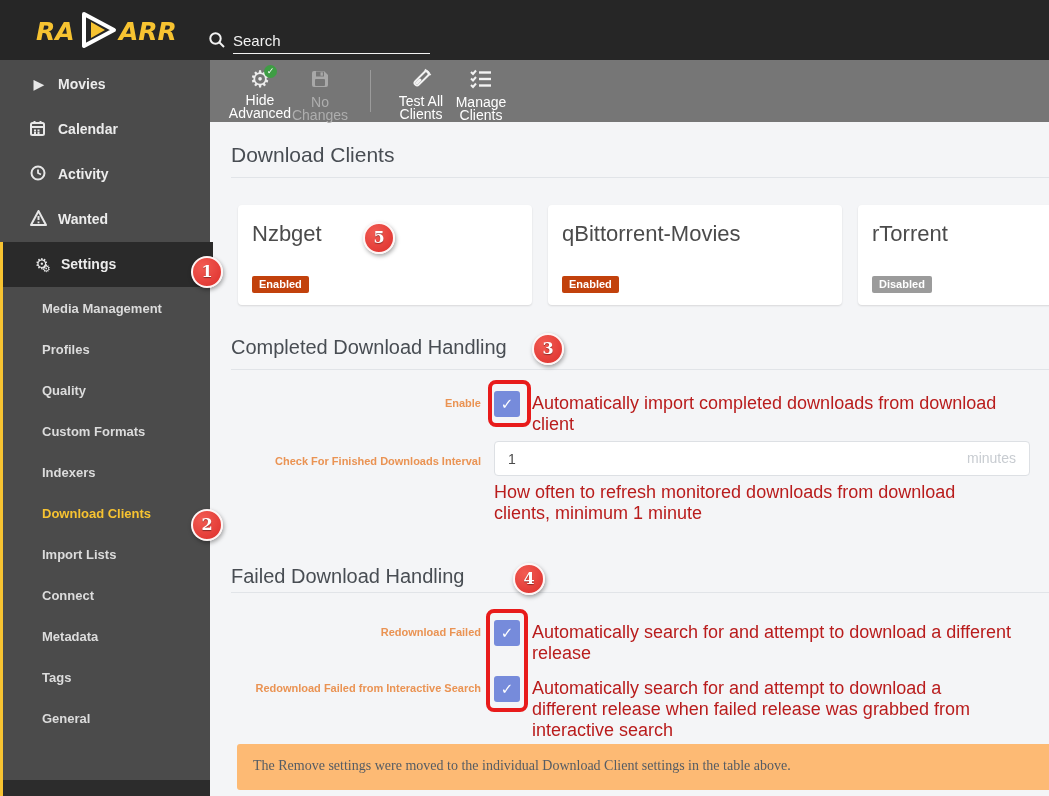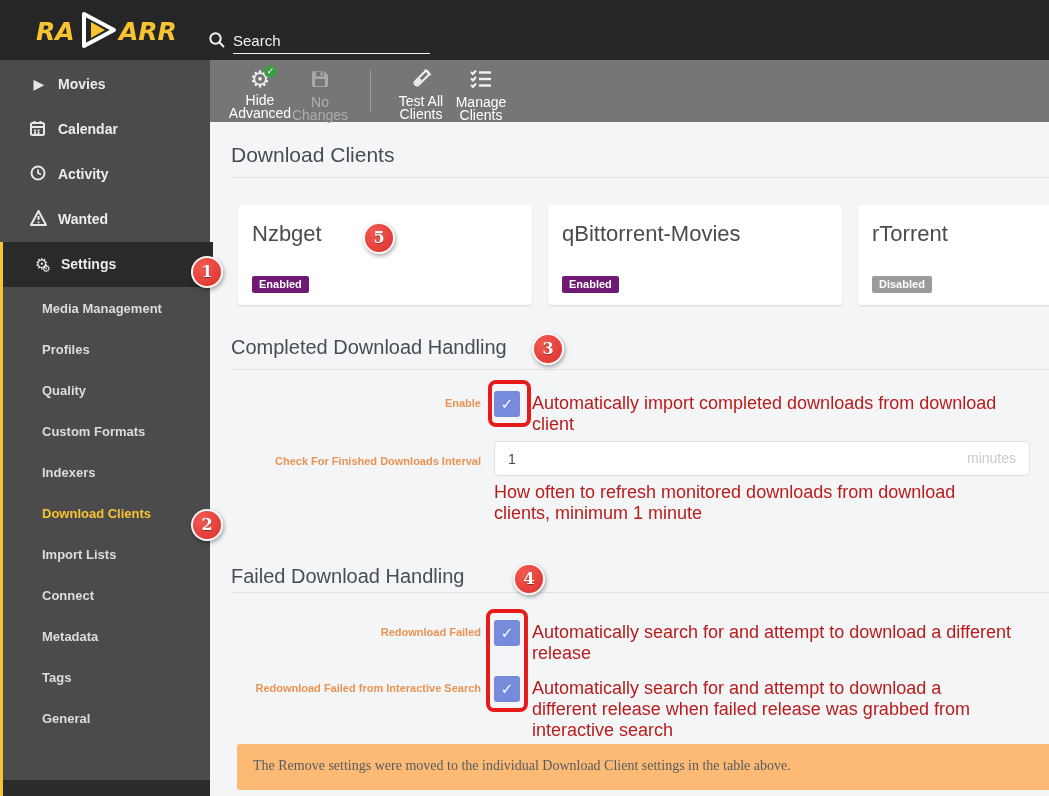--- a/index.html
+++ b/index.html
@@ -45,21 +45,21 @@
   .rule { position:absolute; height:1px; background:#e1e4e8; }
   .rule-1 { left:21px; top:55px; width:818px; }
   .group-title { position:absolute; font-size:20px; color:#484d53; font-weight:normal; }
   .rule-2 { left:21px; top:247px; width:818px; }
   .rule-3 { left:21px; top:470px; width:818px; }
 
   .card { position:absolute; top:83px; width:294px; height:100px; background:#fff; border-radius:4px;
     box-shadow:0 1px 2px rgba(0,0,0,0.12); padding:16px 14px; cursor:pointer; }
   .card-title { font-size:22px; font-weight:300; color:#4b4b4b; }
   .badge { position:absolute; left:14px; bottom:12px; font-size:11px; font-weight:bold; color:#fff; padding:2px 7px 3px; border-radius:2px; }
-  .badge.enabled { background:#701a75; }
+  .badge.enabled { background:#c2410c; }
   .badge.disabled { background:#9b9b9b; }
 
   .form-label { position:absolute; left:21px; width:250px; text-align:right; color:#ea9353; font-size:11px; font-weight:bold; line-height:21px; }
   .checkbox { position:absolute; left:284px; width:26px; height:26px; background:#768bdb; border-radius:3px;
     color:#fff; text-align:center; line-height:26px; font-size:15px; font-weight:bold; cursor:pointer; }
   .help-text { position:absolute; color:#b91c1c; font-size:18px; line-height:21px; }
 
   .text-input-wrap { position:absolute; left:284px; top:319px; width:536px; height:35px; background:#fff;
     border:1px solid #dde0e4; border-radius:4px; }
   .text-input { position:absolute; left:0; top:0; width:460px; height:33px; border:none; outline:none; background:transparent;

